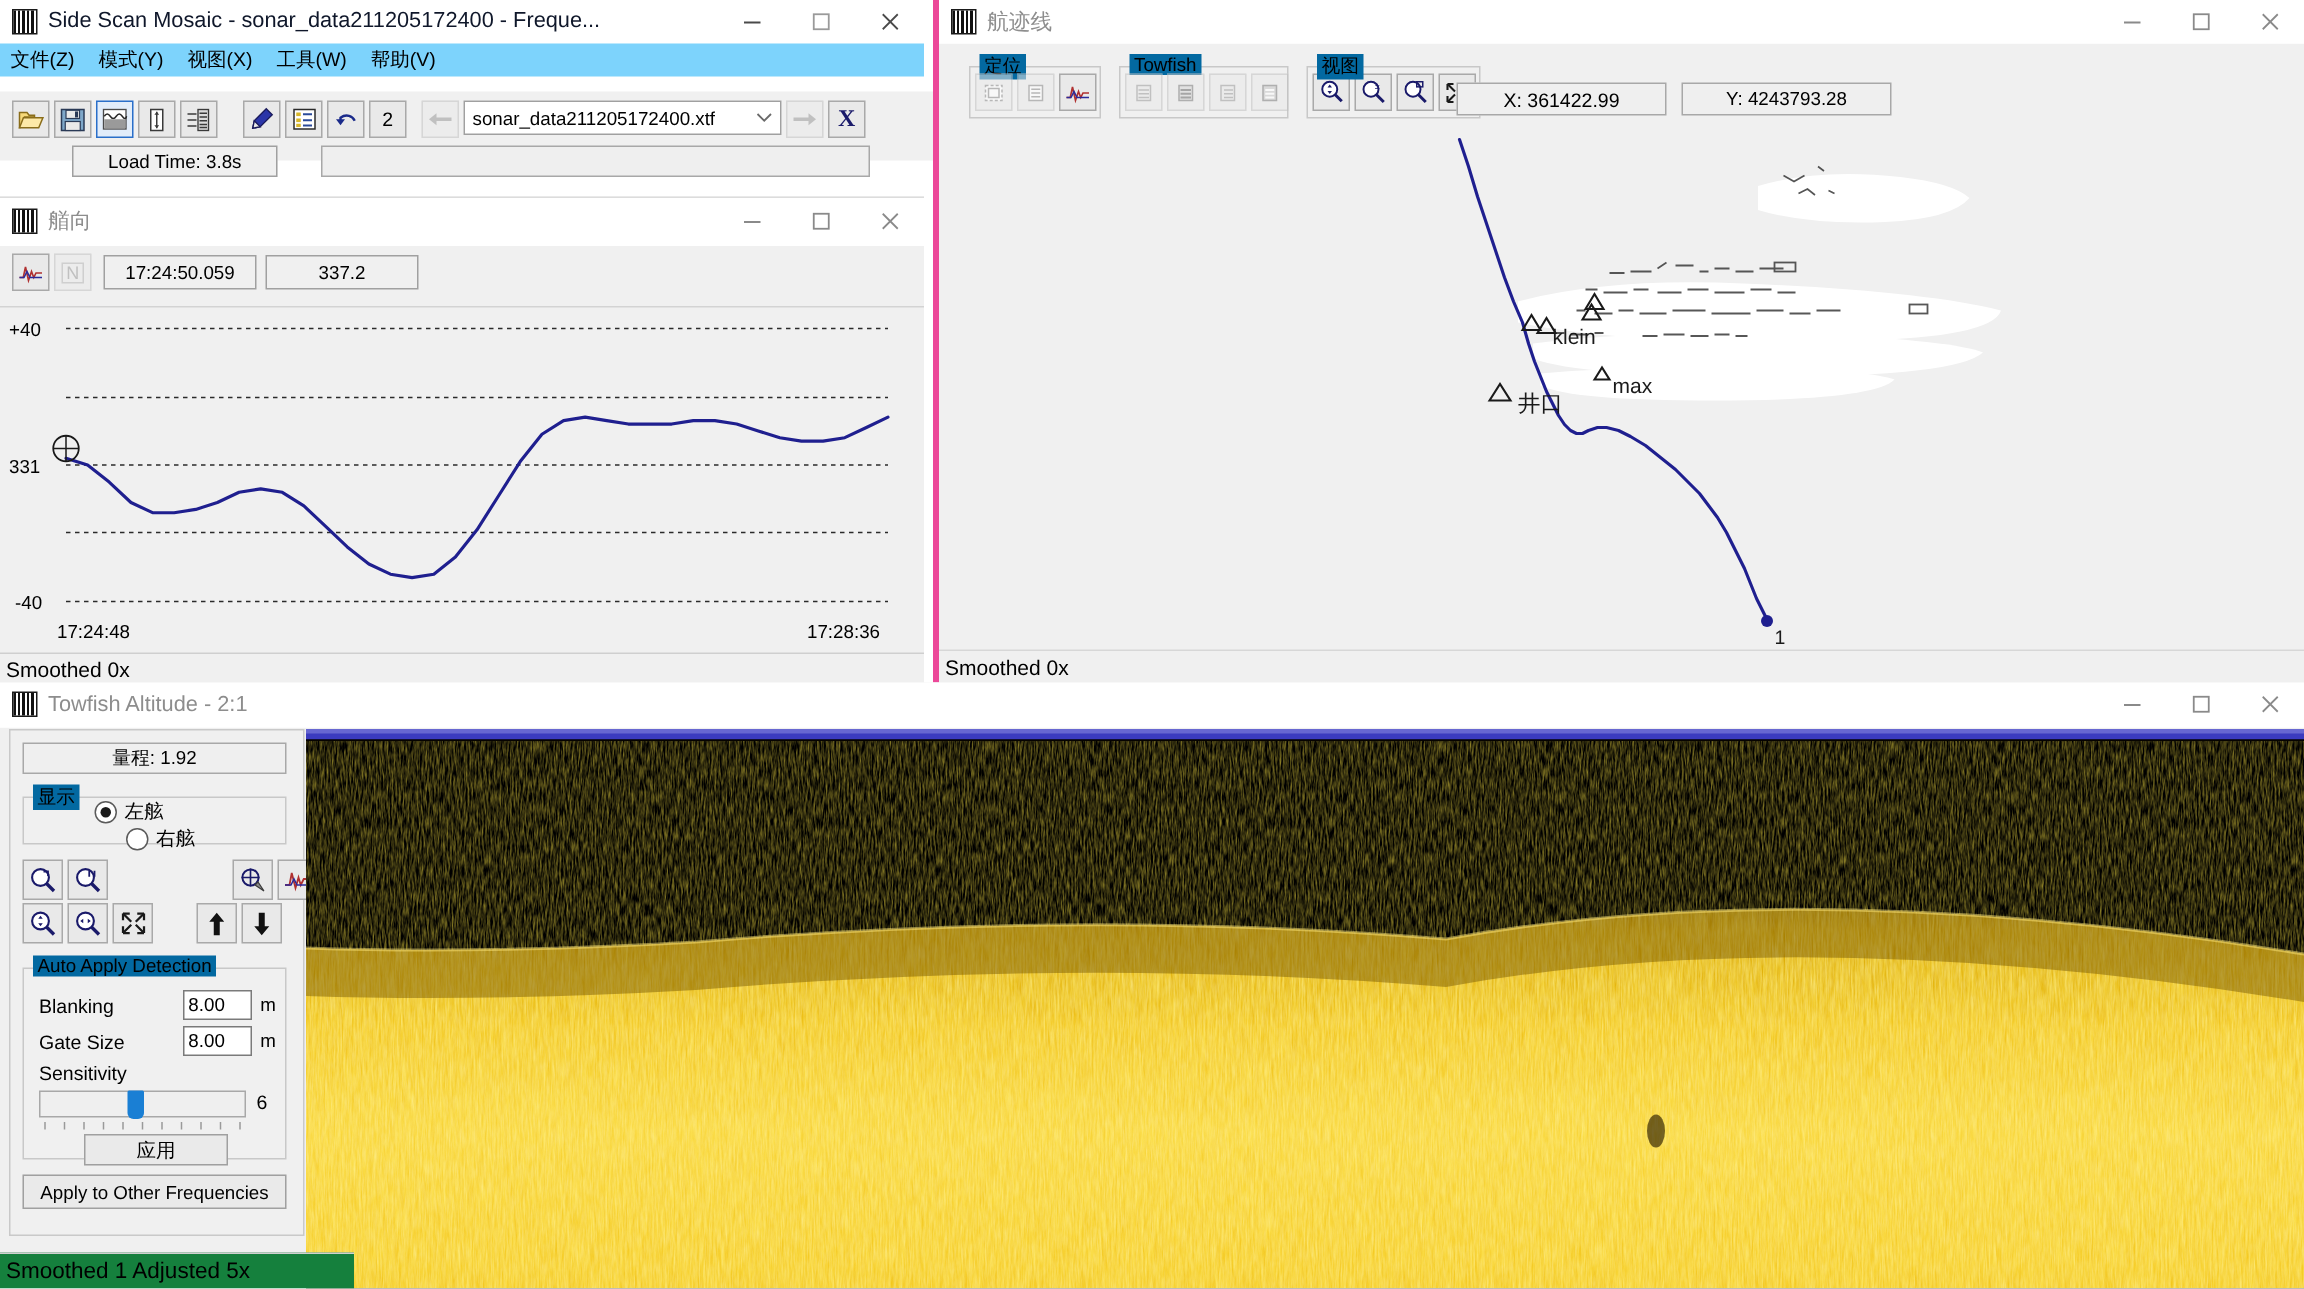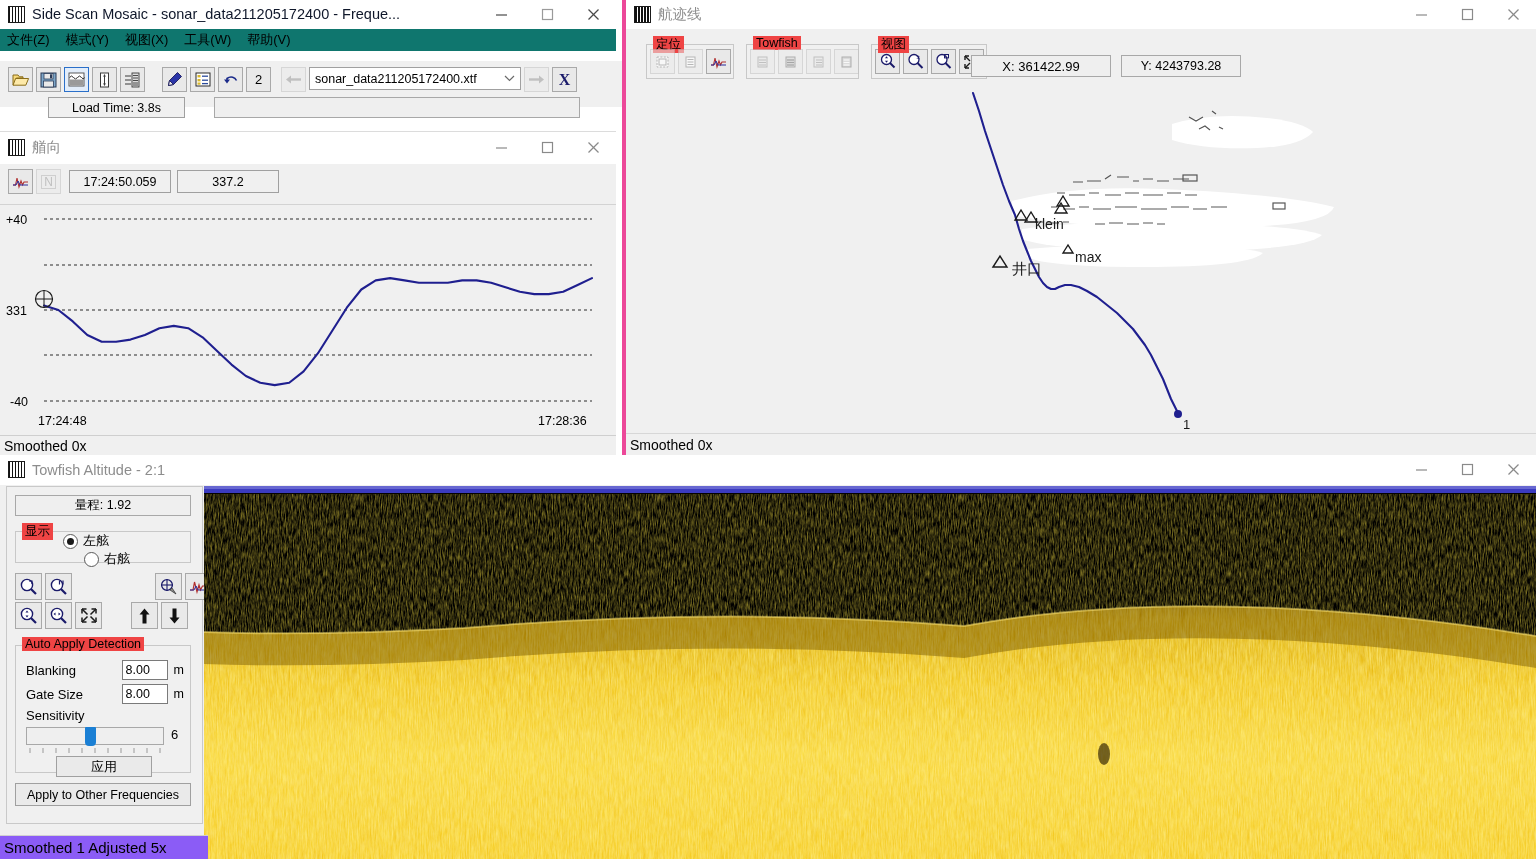--- a/index.html
+++ b/index.html
@@ -18,41 +18,41 @@
   .titlebar .app-ico{width:17px;height:17px;margin:0 7px 0 8px;flex:none;
             border:1.4px solid #1a1a1a;box-sizing:border-box;
             background:repeating-linear-gradient(90deg,#111 0 1.5px,#fff 1.5px 3px);}
   .titlebar .ttl{flex:1;font-size:14.5px;color:#8d8d8d;white-space:nowrap;overflow:hidden;}
   .titlebar .ttl.dark{color:#0f172a;}
   .wbtns{display:flex;flex:none;height:100%;}
   .wbtn{width:46px;height:100%;display:flex;align-items:center;justify-content:center;color:#9a9a9a;}
   .wbtn svg{display:block;}
 
   
-  .menubar{height:22px;display:flex;align-items:center;background:#0f766e;padding-left:7px;}
+  .menubar{height:22px;display:flex;align-items:center;background:#7dd3fc;padding-left:7px;}
   .menubar span{font-size:13px;margin-right:16px;color:#000;}
 
   
   .tbar{background:#f0f0f0;display:flex;align-items:center;}
   .tbtn{width:25px;height:25px;margin-right:3px;border:1px solid #a9a9a9;
         background:#e9e9e9;display:flex;align-items:center;justify-content:center;
         box-sizing:border-box;flex:none;}
   .tbtn.sel{border:1.5px solid #2a6fc9;background:#e2edfa;}
   .tbtn.dis{border-color:#c2c2c2;opacity:.55;}
   .tbtn svg{display:block;}
   .sep{width:14px;flex:none;}
 
   .field{border:1.5px solid #a0a0a0;background:#f0f0f0;height:21px;
          display:flex;align-items:center;justify-content:center;
          font-size:12.5px;box-sizing:border-box;}
   .sunk{border:1.5px solid #a8a8a8;background:#efefef;box-sizing:border-box;}
 
   
   .grp{position:absolute;border:1px solid #c8c8c8;box-sizing:border-box;}
-  .grp>.cap{position:absolute;top:-9px;left:6px;background:#ef4444;padding:0 3px;font-size:12.5px;}
+  .grp>.cap{position:absolute;top:-9px;left:6px;background:#0369a1;padding:0 3px;font-size:12.5px;}
 
   .statusbar{position:absolute;left:0;right:0;bottom:0;height:22px;background:#f0f0f0;
              border-top:1px solid #d7d7d7;display:flex;align-items:center;
              padding-left:4px;font-size:14px;box-sizing:border-box;}
 
   
   #w-mosaic{left:0;top:0;width:616px;height:131px;background:#fff;}
   #w-mosaic .tbar{height:40px;padding:6px 0 0 8px;align-items:flex-start;}
   #w-mosaic .row2{position:absolute;left:8px;top:97px;display:flex;align-items:center;margin-left:40px;}
 
@@ -366,21 +366,21 @@
             </g>
             <path d="M2 2h4M2 2v4M15 2h-4M15 2v4M2 14h4M2 14v-4M15 14h-4M15 14v-4" stroke="#1a1a1a" stroke-width="1.4"></path>
           </svg>
       </div>
     </div>
   </div>
 
   <div class="sunk" style="position:absolute;left:345px;top:55px;width:140px;height:22px;display:flex;align-items:center;justify-content:center;">
     <span style="font-size:13px">X: 361422.99</span>
   </div>
-  <div class="sunk" style="position:absolute;left:495px;top:55px;width:120px;height:22px;display:flex;align-items:center;justify-content:center;">
+  <div class="sunk" style="position:absolute;left:495px;top:55px;width:140px;height:22px;display:flex;align-items:center;justify-content:center;">
     <span style="font-size:12.5px">Y: 4243793.28</span>
   </div>
 
   <div id="trk-canvas">
     <svg width="912" height="344" viewBox="0 0 912 344" style="display:block">
 
       <g fill="#ffffff">
         <path d="M545 35 q40 -12 95 -6 q35 4 46 14 q-12 14 -56 16 q-52 2 -85 -8z"></path>
         <path d="M385 112 q60 -16 150 -12 q120 5 172 18 q-6 18 -96 20 q-150 4 -226 -12z"></path>
         <path d="M395 140 q80 -10 190 -6 q90 4 110 12 q-18 16 -140 16 q-130 0 -160 -12z"></path>
@@ -709,16 +709,16 @@
 
         <path d="M0 146 Q120 150 260 142 Q520 120 760 140 Q1000 96 1332 150 L1332 182 Q1000 128 760 172 Q520 152 260 174 Q120 182 0 178 Z" fill="#6e5200" opacity=".45"></path>
       </g>
 
       <path d="M0 146 Q120 150 260 142 Q520 120 760 140 Q1000 96 1332 150" fill="none" stroke="#ffe87a" stroke-width="2" opacity=".5"></path>
 
       <ellipse cx="900" cy="268" rx="6" ry="11" fill="#2a1c00" opacity=".65"></ellipse>
     </svg>
   </div>
 
-  <div class="statusbar" style="height:24px;font-size:15px;background:#8b5cf6;border-top:1px solid #d0d0d0;width:208px;text-align:right;">
+  <div class="statusbar" style="height:24px;font-size:15px;background:#15803d;border-top:1px solid #d0d0d0;width:236px;text-align:right;">
     <span>Smoothed 1 Adjusted 5x</span>
   </div>
 </div>
 
 </body></html>

